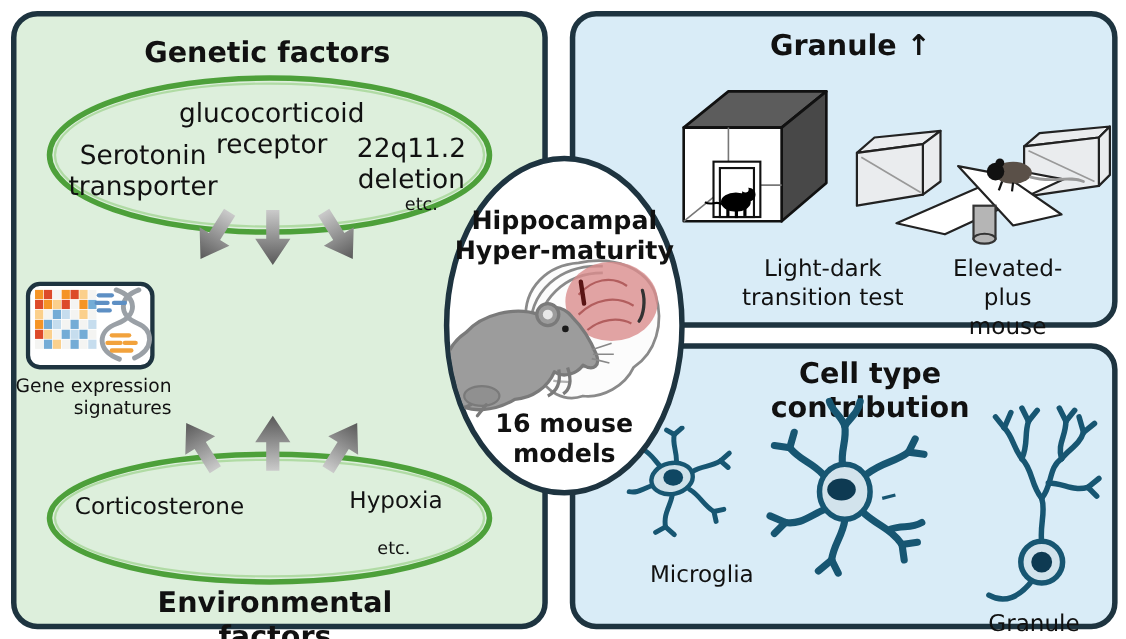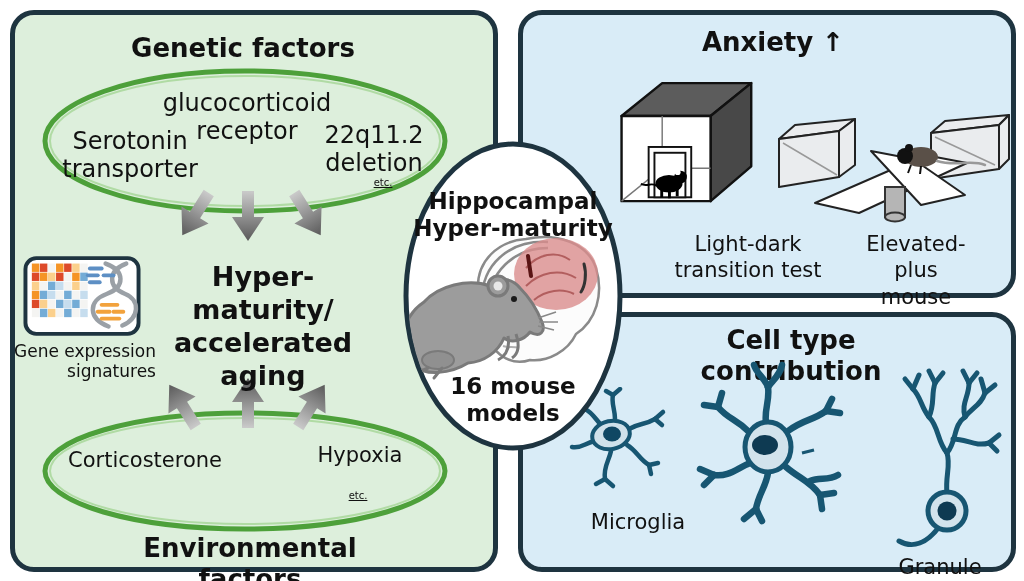--- a/index.html
+++ b/index.html
@@ -11,21 +11,21 @@
   #panel-left{left:10px;top:10px;width:488px;height:562px;}
   #panel-anx{left:518px;top:10px;width:498px;height:288px;}
   #panel-cell{left:518px;top:312px;width:498px;height:260px;}
   .art{position:absolute;left:0;top:0;}
   .t{position:absolute;white-space:pre-line;text-align:center;transform:translateX(-50%);
      line-height:1.18;color:#111;}
   .b{font-weight:bold;}
   .s26{font-size:26px;} .s27{font-size:27px;line-height:1.22;}
   .s23{font-size:23px;} .s21{font-size:21px;line-height:1.25;}
   .s20{font-size:24px;} .s17{font-size:17px;line-height:1.2;}
-  .s15{font-size:10px;text-decoration:underline;}
+  .s15{font-size:16px;}
   #hub{position:absolute;left:398px;top:136px;width:230px;height:320px;z-index:5;}
 </style>
 </head>
 <body>
 
 <div id="canvas">
 
   <section class="panel green" id="panel-left">
     <svg class="art" width="478" height="552" viewBox="0 0 478 552">
       <defs>
@@ -61,23 +61,20 @@
 
     <div class="t b s26" style="left:228px;top:18px;">Genetic factors</div>
     <div class="t s20" style="left:115px;top:112px;">Serotonin
 transporter</div>
     <div class="t s20" style="left:232px;top:74px;">glucocorticoid
 receptor</div>
     <div class="t s20" style="left:359px;top:106px;">22q11.2
 deletion</div>
     <div class="t s15" style="left:368px;top:162px;">etc.</div>
 
-    <div class="t b s27" style="left:248px;top:246px;">Hyper-maturity/
-accelerated
-aging</div>
 
     <svg class="art" style="left:8px;top:240px;" width="118" height="82" viewBox="0 0 120 82">
       <rect x="2.5" y="2.5" width="115" height="77" rx="11" fill="#fff" stroke="#1e3440" stroke-width="4"></rect>
       <g id="heatmap">
           <rect x="9" y="8" width="7.6" height="8.5" fill="#f59425"></rect>
           <rect x="17.2" y="8" width="7.6" height="8.5" fill="#dd4a2a"></rect>
           <rect x="25.4" y="8" width="7.6" height="8.5" fill="#f4f4f2"></rect>
           <rect x="33.599999999999994" y="8" width="7.6" height="8.5" fill="#f59425"></rect>
           <rect x="41.8" y="8" width="7.6" height="8.5" fill="#dd4a2a"></rect>
           <rect x="50" y="8" width="7.6" height="8.5" fill="#fbd08c"></rect>
@@ -138,21 +135,21 @@
     <div class="t s17" style="left:70px;top:326px;text-align:right;">Gene expression
 signatures</div>
 
     <div class="t s21" style="left:130px;top:432px;">Corticosterone</div>
     <div class="t s21" style="left:345px;top:427px;">Hypoxia</div>
     <div class="t s15" style="left:343px;top:475px;">etc.</div>
     <div class="t b s26" style="left:235px;top:518px;">Environmental factors</div>
   </section>
 
   <section class="panel blue" id="panel-anx">
-    <div class="t b s26" style="left:250px;top:12px;">Anxiety ↑</div>
+    <div class="t b s26" style="left:250px;top:12px;">Granule ↑</div>
 
     <svg class="art" style="left:85px;top:56px;" width="150" height="150" viewBox="0 0 155 150">
       <g stroke="#111" stroke-width="2.5" stroke-linejoin="round">
         <polygon points="14,44 56,10 148,10 106,44" fill="#5c5c5c"></polygon>
         <polygon points="106,44 148,10 148,96 106,132" fill="#484848"></polygon>
         <polygon points="14,44 106,44 106,132 14,132" fill="#ffffff"></polygon>
       </g>
       <g stroke="#777" stroke-width="1.5">
         <line x1="56" y1="44" x2="56" y2="98"></line>
         <line x1="14" y1="132" x2="56" y2="98"></line>

